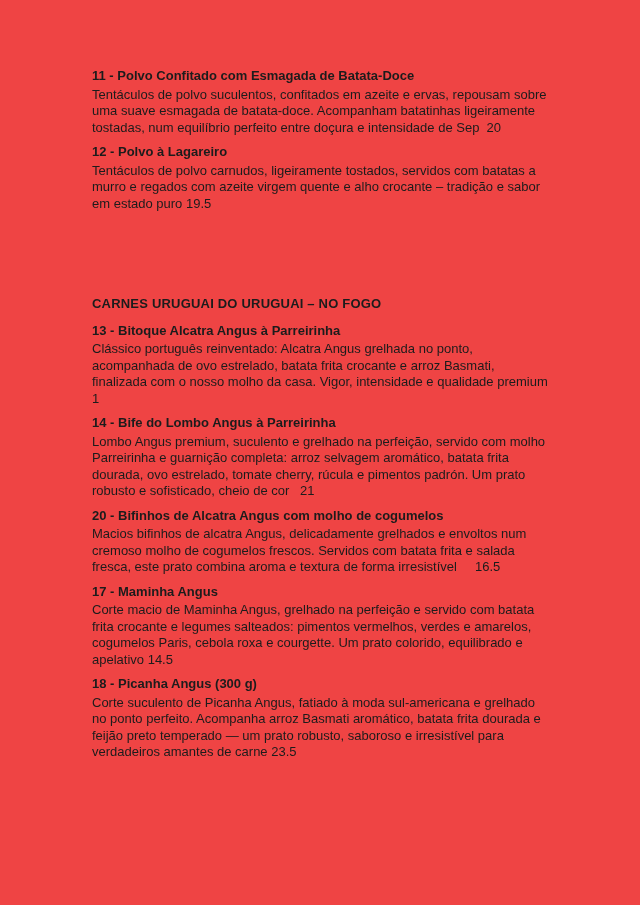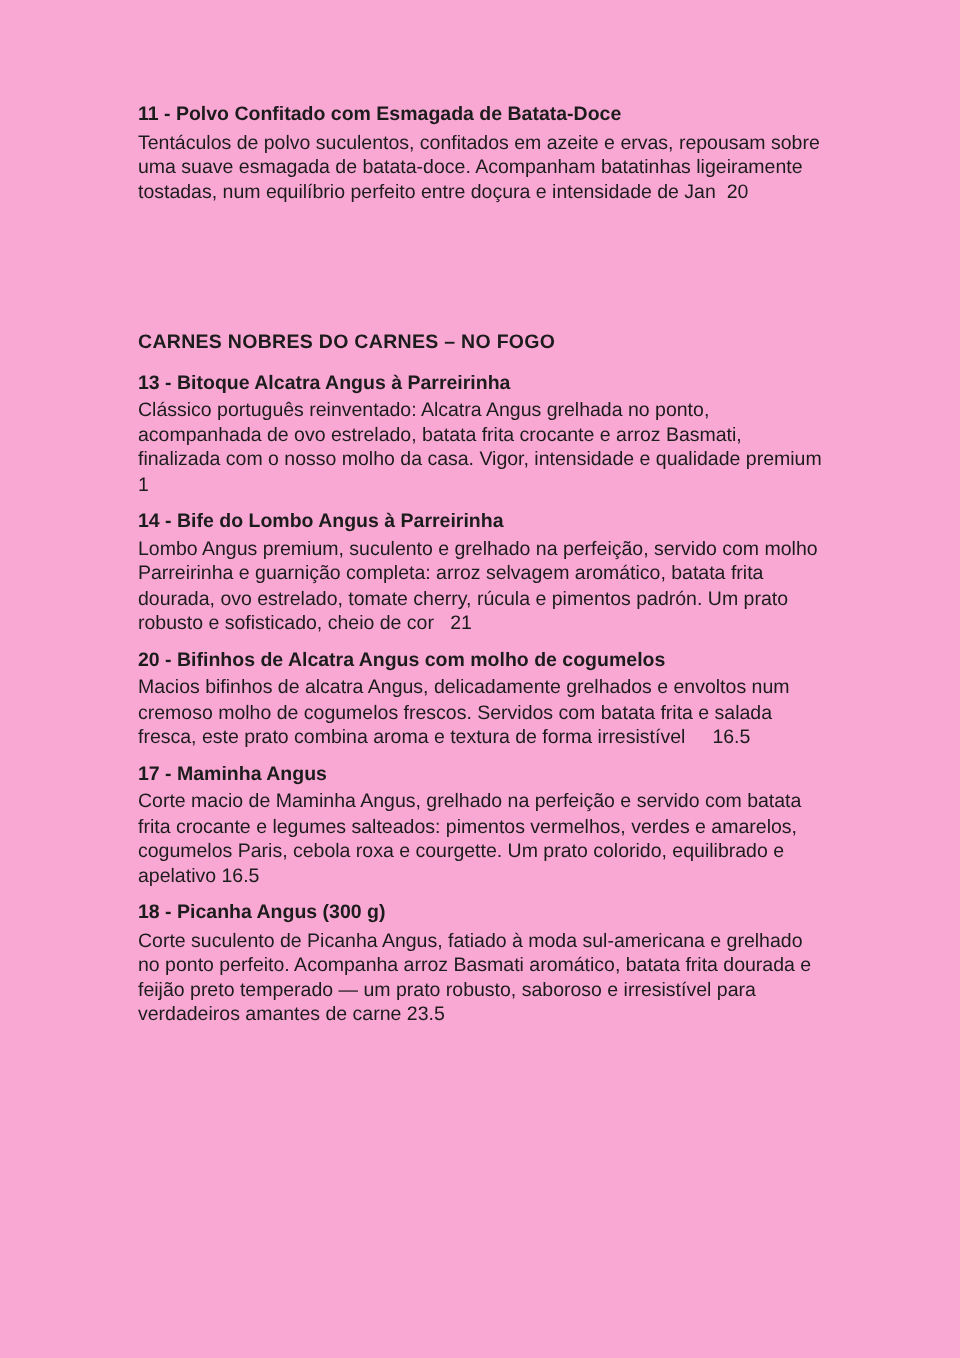--- a/index.html
+++ b/index.html
@@ -5,21 +5,21 @@
   html, body {
     margin: 0;
     padding: 0;
     background: #ffffff;
   }
   .page {
     width: 640px;
     min-height: 905px;
     box-sizing: border-box;
     padding: 68px 92px 40px 92px;
-    background: #f9a8d4;
+    background: #ef4444;
     color: #1c1c1c;
     font-family: "Liberation Sans", sans-serif;
   }
   .menu-item {
     margin: 0 0 8px 0;
   }
   .menu-item-title {
     font-size: 13px;
     font-weight: 700;
     line-height: 16.5px;
@@ -40,45 +40,49 @@
     margin: 84px 0 10px 0;
   }
 </style>
 </head>
 <body>
 
 <div class="page">
 
   <section class="menu-item">
     <h3 class="menu-item-title">11 - Polvo Confitado com Esmagada de Batata-Doce</h3>
-    <p class="menu-item-description">Tentáculos de polvo suculentos, confitados em azeite e ervas, repousam sobre uma suave esmagada de batata-doce. Acompanham batatinhas ligeiramente tostadas, num equilíbrio perfeito entre doçura e intensidade de Jan  20</p>
+    <p class="menu-item-description">Tentáculos de polvo suculentos, confitados em azeite e ervas, repousam sobre uma suave esmagada de batata-doce. Acompanham batatinhas ligeiramente tostadas, num equilíbrio perfeito entre doçura e intensidade de Sep  20</p>
   </section>
 
+  <section class="menu-item">
+    <h3 class="menu-item-title">12 - Polvo à Lagareiro</h3>
+    <p class="menu-item-description">Tentáculos de polvo carnudos, ligeiramente tostados, servidos com batatas a murro e regados com azeite virgem quente e alho crocante – tradição e sabor em estado puro 19.5</p>
+  </section>
 
-  <h2 class="section-header">CARNES NOBRES DO CARNES – NO FOGO</h2>
+  <h2 class="section-header">CARNES URUGUAI DO URUGUAI – NO FOGO</h2>
 
   <section class="menu-item">
     <h3 class="menu-item-title">13 - Bitoque Alcatra Angus à Parreirinha</h3>
     <p class="menu-item-description">Clássico português reinventado: Alcatra Angus grelhada no ponto, acompanhada de ovo estrelado, batata frita crocante e arroz Basmati, finalizada com o nosso molho da casa. Vigor, intensidade e qualidade premium   1</p>
   </section>
 
   <section class="menu-item">
     <h3 class="menu-item-title">14 - Bife do Lombo Angus à Parreirinha</h3>
     <p class="menu-item-description">Lombo Angus premium, suculento e grelhado na perfeição, servido com molho Parreirinha e guarnição completa: arroz selvagem aromático, batata frita dourada, ovo estrelado, tomate cherry, rúcula e pimentos padrón. Um prato robusto e sofisticado, cheio de cor   21</p>
   </section>
 
   <section class="menu-item">
     <h3 class="menu-item-title">20 - Bifinhos de Alcatra Angus com molho de cogumelos</h3>
     <p class="menu-item-description">Macios bifinhos de alcatra Angus, delicadamente grelhados e envoltos num cremoso molho de cogumelos frescos. Servidos com batata frita e salada fresca, este prato combina aroma e textura de forma irresistível     16.5</p>
   </section>
 
 
   <section class="menu-item">
     <h3 class="menu-item-title">17 - Maminha Angus</h3>
-    <p class="menu-item-description">Corte macio de Maminha Angus, grelhado na perfeição e servido com batata frita crocante e legumes salteados: pimentos vermelhos, verdes e amarelos, cogumelos Paris, cebola roxa e courgette. Um prato colorido, equilibrado e apelativo 16.5</p>
+    <p class="menu-item-description">Corte macio de Maminha Angus, grelhado na perfeição e servido com batata frita crocante e legumes salteados: pimentos vermelhos, verdes e amarelos, cogumelos Paris, cebola roxa e courgette. Um prato colorido, equilibrado e apelativo 14.5</p>
   </section>
 
   <section class="menu-item">
     <h3 class="menu-item-title">18 - Picanha Angus (300 g)</h3>
     <p class="menu-item-description">Corte suculento de Picanha Angus, fatiado à moda sul-americana e grelhado no ponto perfeito. Acompanha arroz Basmati aromático, batata frita dourada e feijão preto temperado — um prato robusto, saboroso e irresistível para verdadeiros amantes de carne 23.5</p>
   </section>
 
 </div>
 
 </body></html>

